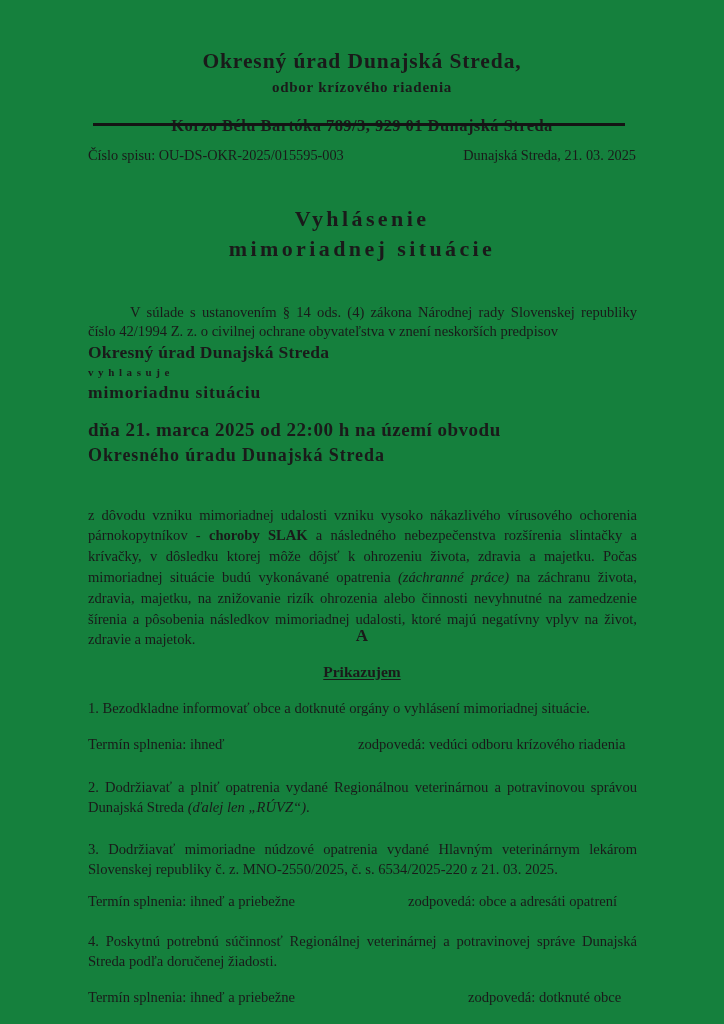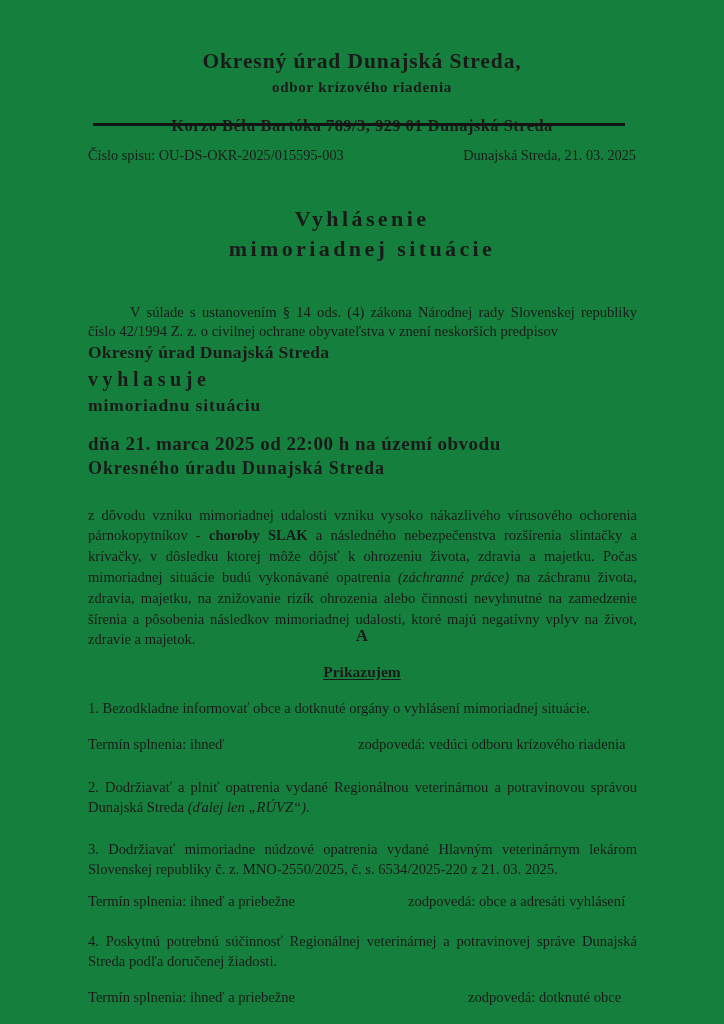--- a/index.html
+++ b/index.html
@@ -124,21 +124,21 @@
     width: 548px;
     text-align: left;
     font-weight: bold;
   }
   .declaration .d-auth {
     font-size: 17.5px;
     letter-spacing: 0.25px;
     line-height: 1.3;
   }
   .declaration .d-verb {
-    font-size: 20px;
+    font-size: 11px;
     letter-spacing: 4.6px;
     line-height: 1.45;
     margin-top: 1px;
   }
   .declaration .d-what {
     font-size: 17.5px;
     letter-spacing: 0.9px;
     line-height: 1.3;
     margin-top: 0;
   }
@@ -284,21 +284,21 @@
     <div class="gap-23"></div>
 
     <div class="order-item"><span>2. Dodržiavať a plniť opatrenia vydané Regionálnou veterinárnou a potravinovou správou Dunajská Streda </span><i>(ďalej len „RÚVZ“)</i><span>.</span></div>
 
     <div class="gap-21"></div>
 
     <div class="order-item">3. Dodržiavať mimoriadne núdzové opatrenia vydané Hlavným veterinárnym lekárom Slovenskej republiky č. z. MNO-2550/2025, č. s. 6534/2025-220 z 21. 03. 2025.</div>
     <div class="gap-12"></div>
     <div class="term-row">
       <span class="term-left">Termín splnenia: ihneď a priebežne</span>
-      <span class="term-right" style="left: 320px;">zodpovedá: obce a adresáti vyhlásení</span>
+      <span class="term-right" style="left: 320px;">zodpovedá: obce a adresáti opatrení</span>
     </div>
 
     <div class="gap-20"></div>
 
     <div class="order-item">4. Poskytnú potrebnú súčinnosť Regionálnej veterinárnej a potravinovej správe Dunajská Streda podľa doručenej žiadosti.</div>
     <div class="gap-16"></div>
     <div class="term-row">
       <span class="term-left">Termín splnenia: ihneď a priebežne</span>
       <span class="term-right" style="left: 380px;">zodpovedá: dotknuté obce</span>
     </div>

